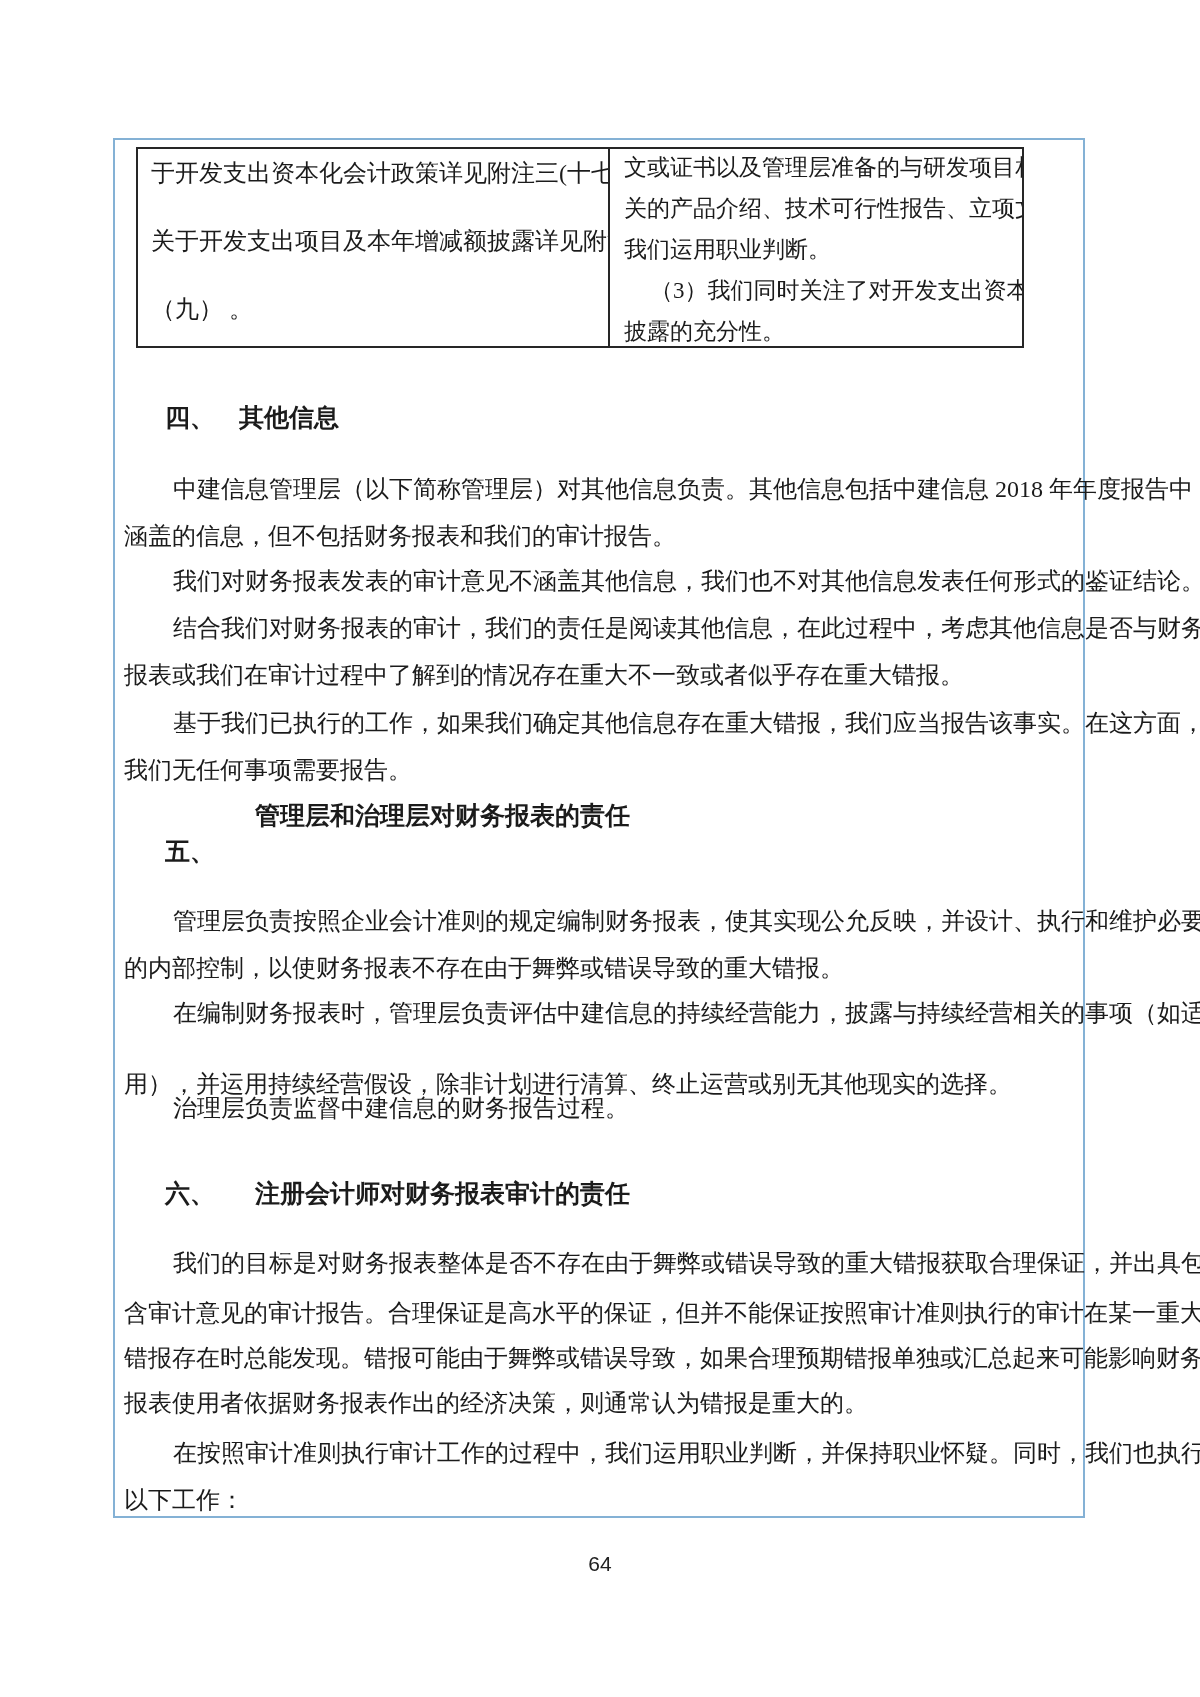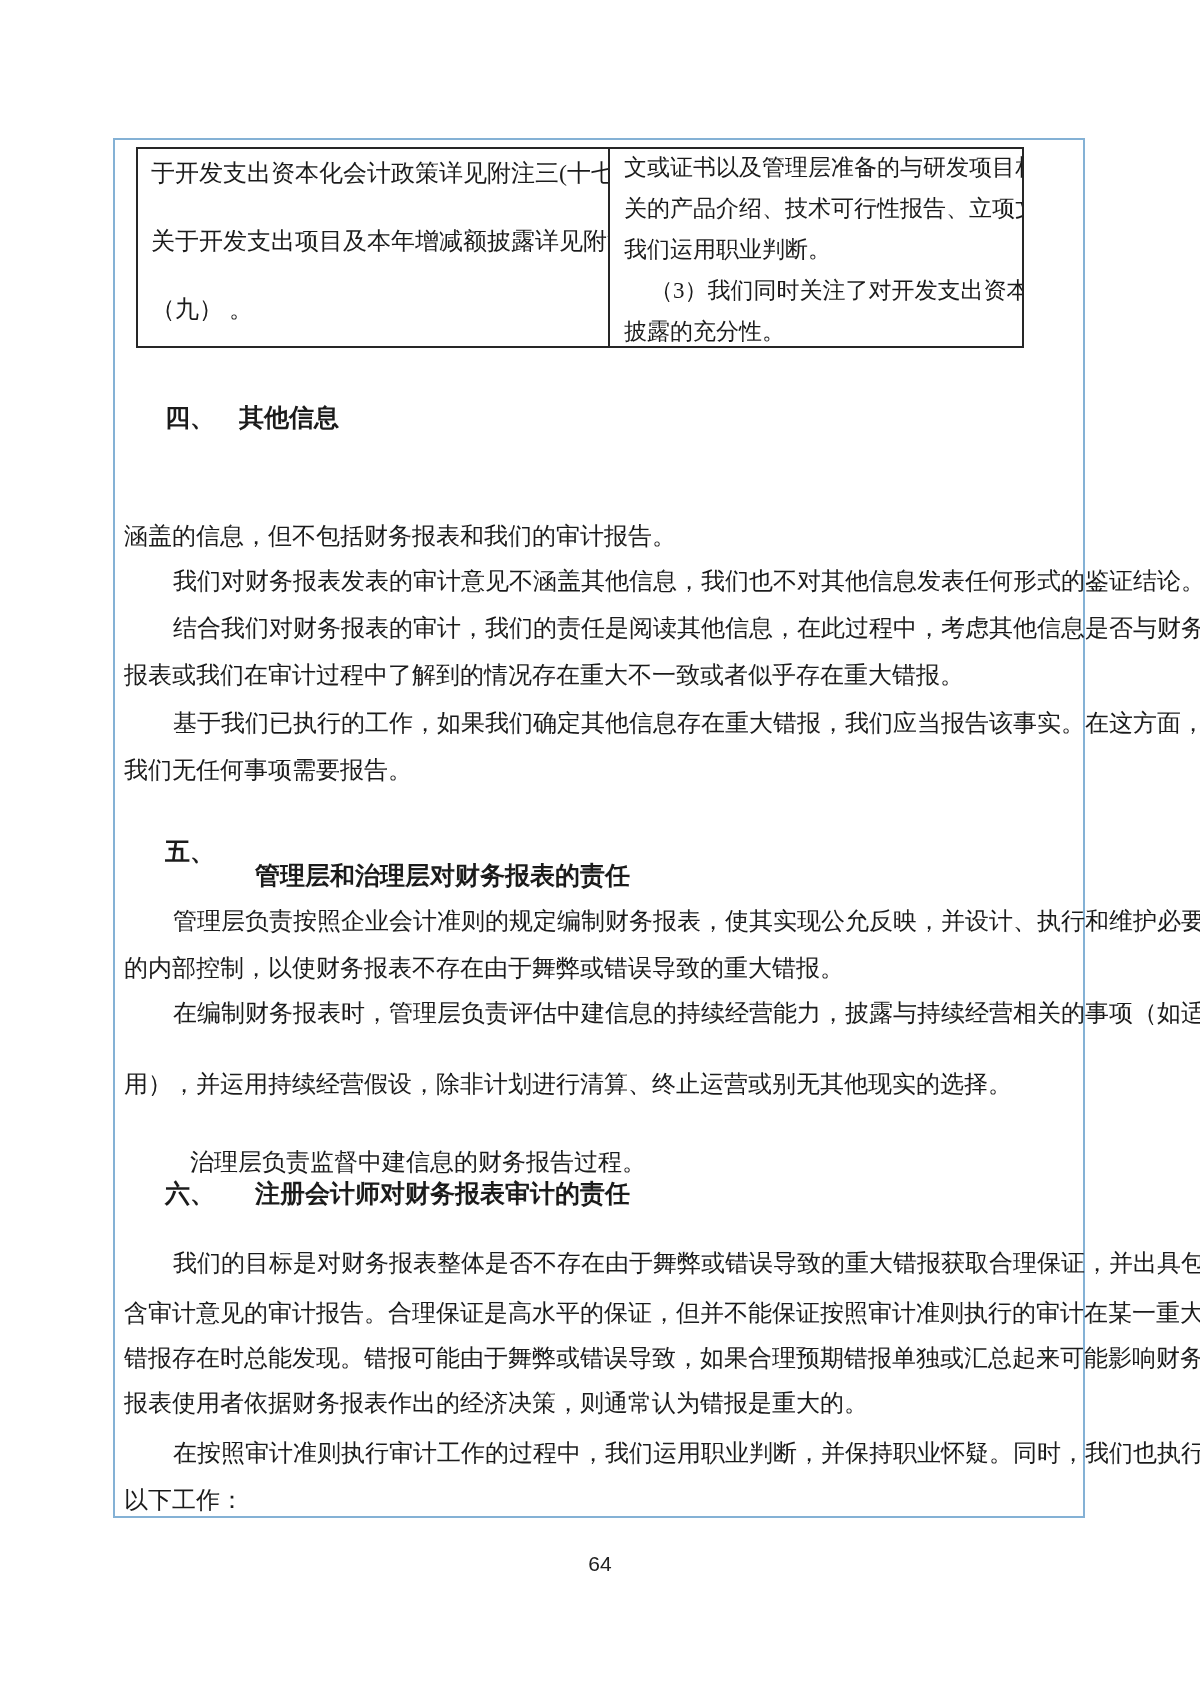--- a/index.html
+++ b/index.html
@@ -79,35 +79,36 @@
         <div class="tline">关的产品介绍、技术可行性报告、立项文件、</div>
         <div class="tline">我们运用职业判断。</div>
         <div class="tline indent-sm">（3）我们同时关注了对开发支出资本化</div>
         <div class="tline">披露的充分性。</div>
       </div>
     </div>
 
     <div class="bline heading" style="top:264px;left:50px;">四、</div>
     <div class="bline heading" style="top:264px;left:124px;">其他信息</div>
 
+    <div class="bline" style="top:336px;left:58px;">中建信息管理层（以下简称管理层）对其他信息负责。其他信息包括中建信息 2018 年年度报告中</div>
     <div class="bline" style="top:383px;left:9px;">涵盖的信息，但不包括财务报表和我们的审计报告。</div>
     <div class="bline" style="top:428px;left:58px;">我们对财务报表发表的审计意见不涵盖其他信息，我们也不对其他信息发表任何形式的鉴证结论。</div>
     <div class="bline" style="top:475px;left:58px;">结合我们对财务报表的审计，我们的责任是阅读其他信息，在此过程中，考虑其他信息是否与财务</div>
     <div class="bline" style="top:522px;left:9px;">报表或我们在审计过程中了解到的情况存在重大不一致或者似乎存在重大错报。</div>
     <div class="bline" style="top:570px;left:58px;">基于我们已执行的工作，如果我们确定其他信息存在重大错报，我们应当报告该事实。在这方面，</div>
     <div class="bline" style="top:617px;left:9px;">我们无任何事项需要报告。</div>
 
     <div class="bline heading" style="top:698px;left:50px;">五、</div>
-    <div class="bline heading" style="top:722px;left:140px;">管理层和治理层对财务报表的责任</div>
+    <div class="bline heading" style="top:662px;left:140px;">管理层和治理层对财务报表的责任</div>
 
     <div class="bline" style="top:768px;left:58px;">管理层负责按照企业会计准则的规定编制财务报表，使其实现公允反映，并设计、执行和维护必要</div>
     <div class="bline" style="top:815px;left:9px;">的内部控制，以使财务报表不存在由于舞弊或错误导致的重大错报。</div>
     <div class="bline" style="top:860px;left:58px;">在编制财务报表时，管理层负责评估中建信息的持续经营能力，披露与持续经营相关的事项（如适</div>
     <div class="bline" style="top:907px;left:9px;margin-top:24px;">用），并运用持续经营假设，除非计划进行清算、终止运营或别无其他现实的选择。</div>
-    <div class="bline" style="top:1009px;left:58px;margin-left:17px;">治理层负责监督中建信息的财务报告过程。</div>
+    <div class="bline" style="top:955px;left:58px;">治理层负责监督中建信息的财务报告过程。</div>
 
     <div class="bline heading" style="top:1040px;left:50px;">六、</div>
     <div class="bline heading" style="top:1040px;left:140px;">注册会计师对财务报表审计的责任</div>
 
     <div class="bline" style="top:1110px;left:58px;">我们的目标是对财务报表整体是否不存在由于舞弊或错误导致的重大错报获取合理保证，并出具包</div>
     <div class="bline" style="top:1160px;left:9px;">含审计意见的审计报告。合理保证是高水平的保证，但并不能保证按照审计准则执行的审计在某一重大</div>
     <div class="bline" style="top:1205px;left:9px;">错报存在时总能发现。错报可能由于舞弊或错误导致，如果合理预期错报单独或汇总起来可能影响财务</div>
     <div class="bline" style="top:1250px;left:9px;">报表使用者依据财务报表作出的经济决策，则通常认为错报是重大的。</div>
     <div class="bline" style="top:1300px;left:58px;">在按照审计准则执行审计工作的过程中，我们运用职业判断，并保持职业怀疑。同时，我们也执行</div>
     <div class="bline" style="top:1347px;left:9px;">以下工作：</div>

